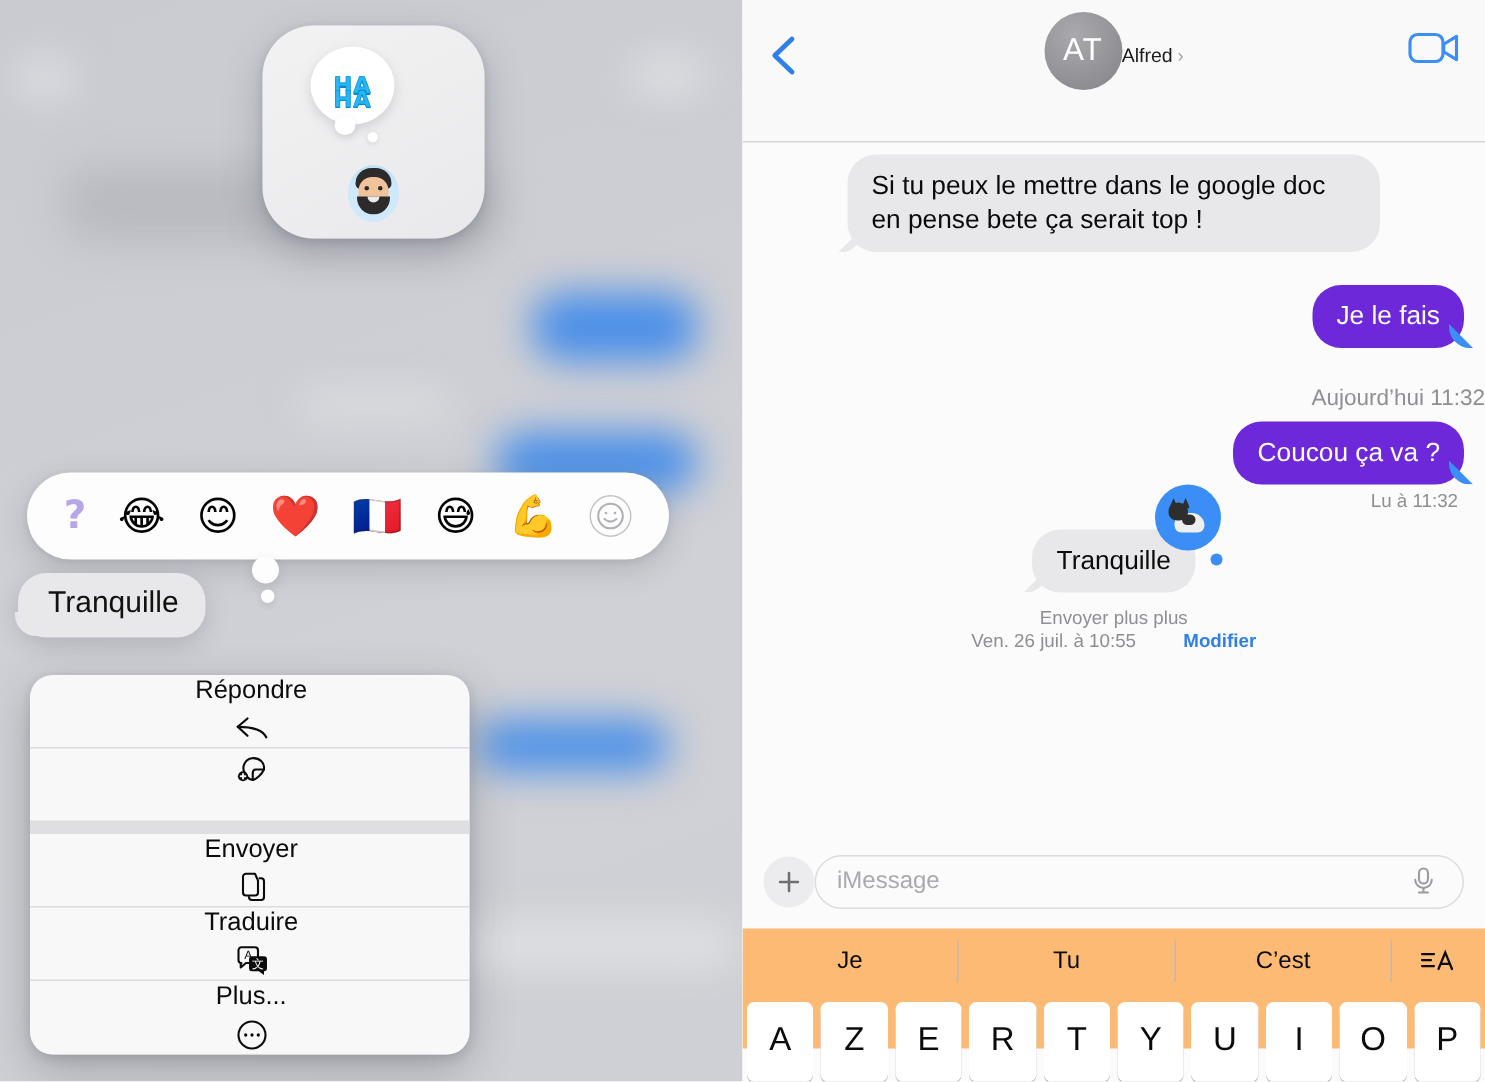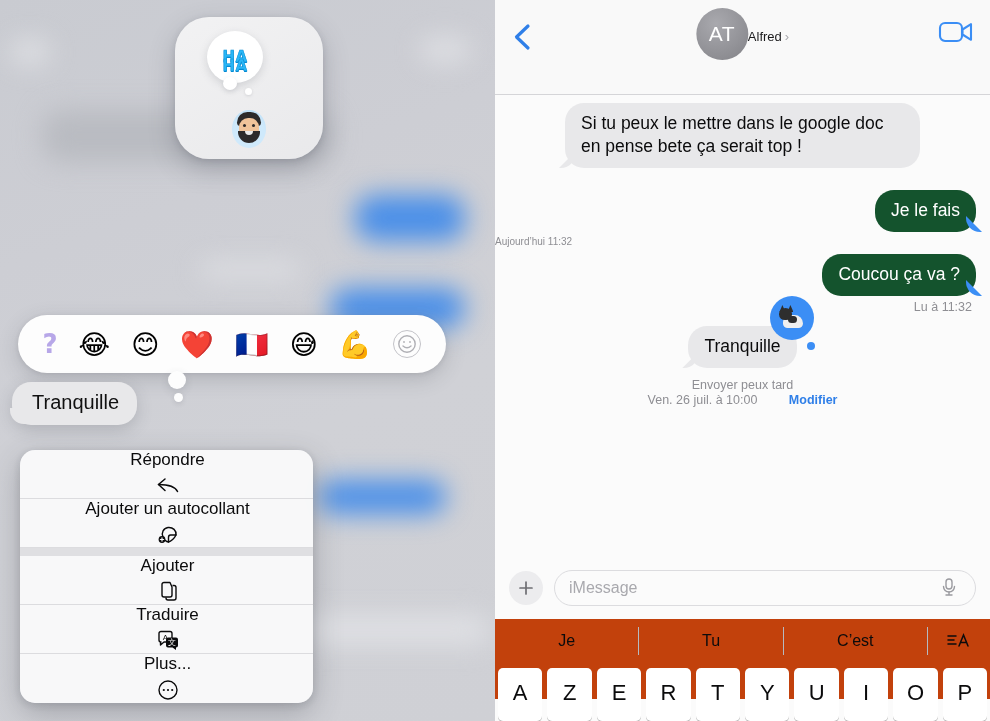--- a/index.html
+++ b/index.html
@@ -148,32 +148,32 @@
 
   #messages { position:relative; height: 462px; padding: 8px 0 0 0; }
   .msg-row { display:flex; padding: 0 14px; margin-bottom: 4px; }
   .msg-row.in  { justify-content: center; }
   .msg-row.out { justify-content: flex-end; }
   .bubble {
     position:relative; max-width: 355px; font-size: 17.5px; line-height: 23px;
     padding: 9px 16px 10px 16px; border-radius: 19px;
   }
   .bubble.in  { background:#e8e8ea; color:#0b0b0c; }
-  .bubble.out { background:#14532d; color:#fff; }
+  .bubble.out { background:#6d28d9; color:#fff; }
   .bubble.in::after {
     content:""; position:absolute; left:-6px; bottom:0; width:16px; height:16px;
     background:#e8e8ea; border-bottom-right-radius: 14px;
     clip-path: polygon(100% 0, 100% 100%, 0 100%);
   }
   .bubble.out::after {
     content:""; position:absolute; right:-6px; bottom:0; width:16px; height:16px;
     background:#3b8ef5; border-bottom-left-radius: 14px;
     clip-path: polygon(0 0, 100% 100%, 0 100%);
   }
-  .timestamp { text-align:left; font-size: 10px; color:#8e8e93; margin: 4px 0 7px 0; }
+  .timestamp { text-align:right; font-size: 15px; color:#8e8e93; margin: 25px 0 7px 0; }
   .readreceipt { text-align:right; font-size: 12.5px; color:#8e8e93; padding-right: 18px; margin: 3px 0 12px 0; }
 
   
   .sticker-wrap { position:relative; }
   #cat-sticker {
     position:absolute; left: 82px; top: -30px;
     width: 44px; height: 44px; border-radius:50%;
     background:#3b8ef5; display:flex; align-items:center; justify-content:center;
     z-index: 5;
   }
@@ -196,39 +196,39 @@
   #scheduled-bubble {
     margin: 6px 0 0 auto; max-width: 372px;
     border: 1.4px dashed #8fb9e8; border-radius: 19px;
     color:#2f7fe8; font-size: 17.5px; line-height: 23px;
     padding: 10px 16px 11px 16px; position:relative;
   }
 
   
   #input-bar {
     position:relative; height: 62px; display:flex; align-items:center;
-    padding: 0 14px; gap: 11px; background:#fbfbfb;
+    padding: 0 14px; background:#fbfbfb;
   }
   #plus-btn {
     width: 34px; height: 34px; border-radius:50%; background:#ececee;
     display:flex; align-items:center; justify-content:center; cursor:pointer; flex:0 0 auto;
   }
   #imessage-field {
     flex:1; height: 36px; border:1px solid #dcdcdf; border-radius: 18px;
     display:flex; align-items:center; padding: 0 14px; background:#fbfbfb;
   }
   #imessage-input {
     flex:1; border:none; outline:none; background:transparent;
     font-family:"Liberation Sans", sans-serif; font-size: 16px; color:#0b0b0c;
   }
   #imessage-input::placeholder { color:#a9a9ae; }
   #mic-icon { width: 20px; height: 22px; flex:0 0 auto; }
 
   
-  #keyboard { position:relative; height: 80px; background:#c2410c; }
+  #keyboard { position:relative; height: 80px; background:#fdba74; }
   #predict-row { height: 44px; display:flex; align-items:center; }
   .predict-cell {
     flex:1; text-align:center; font-size: 16px; color:#0b0b0c;
     border-right: 1px solid #b6b9c0; height: 28px; line-height: 28px; cursor:pointer;
   }
   .predict-cell:last-child { border-right:none; flex: 0 0 62px; }
   #format-icon { display:flex; align-items:center; justify-content:center; }
   #key-row { display:flex; gap: 5px; padding: 5px 3px 0 3px; }
   .key {
     flex:1; height: 53px; background:#fff; border-radius: 5px;
@@ -299,33 +299,32 @@
       <div class="ctx-item">
         <span>Répondre</span>
         <span class="ctx-icon">
           <svg width="24" height="20" viewBox="0 0 24 20" fill="none" stroke="#0b0b0c" stroke-width="1.5" stroke-linecap="round" stroke-linejoin="round">
             <path d="M9 4 L2.5 9.5 L9 15.5"></path>
             <path d="M2.5 9.5 C12 9.5 19 11 21.5 16.5"></path>
           </svg>
         </span>
       </div>
       <div class="ctx-item">
-        <span>Ajouter un autocollant</span>
         <span class="ctx-icon">
           <svg width="24" height="22" viewBox="0 0 24 22" fill="none" stroke="#0b0b0c" stroke-width="1.4" stroke-linecap="round" stroke-linejoin="round">
             <path d="M7 14 C5 10 7.5 5 12 4.5 C17 4 20.5 7.5 20 12 L14.5 12 C13 12 12.5 13 12.5 14.5 L12.5 19 C9.5 18.6 8 16.5 7 14 Z"></path>
             <path d="M12.5 19 C15 18.5 18.5 15.2 20 12"></path>
             <circle cx="6" cy="16.5" r="3.4" fill="#0b0b0c" stroke="none"></circle>
             <path d="M6 14.9 L6 18.1 M4.4 16.5 L7.6 16.5" stroke="#f9f9fa" stroke-width="1.2"></path>
           </svg>
         </span>
       </div>
       <div class="ctx-sep"></div>
       <div class="ctx-item">
-        <span>Ajouter</span>
+        <span>Envoyer</span>
         <span class="ctx-icon">
           <svg width="22" height="22" viewBox="0 0 22 22" fill="none" stroke="#0b0b0c" stroke-width="1.4" stroke-linejoin="round">
             <path d="M13 2.5 H7 A2 2 0 0 0 5 4.5 V15 A2 2 0 0 0 7 17 H13 A2 2 0 0 0 15 15 V7 Z"></path>
             <path d="M15.5 5.5 H17 A2 2 0 0 1 19 7.5 V18 A2 2 0 0 1 17 20 H11 A2 2 0 0 1 9 18 V17.5"></path>
           </svg>
         </span>
       </div>
       <div class="ctx-item">
         <span>Traduire</span>
         <span class="ctx-icon">
@@ -414,23 +413,23 @@
               <div class="cat-body"></div>
               <div class="cat-patch"></div>
               <div class="cat-head"></div>
             </div>
           </div>
           <div id="cat-sticker-dot"></div>
         </div>
       </div>
 
       <div id="scheduled-block">
-        <div id="scheduled-label">Envoyer peux tard</div>
+        <div id="scheduled-label">Envoyer plus plus</div>
         <div id="scheduled-sub">
-          <span>Ven. 26 juil. à 10:00</span>
+          <span>Ven. 26 juil. à 10:55</span>
           <span id="scheduled-edit">Modifier</span>
         </div>
       </div>
     </div>
 
     <div id="input-bar">
       <div id="plus-btn">
         <svg width="18" height="18" viewBox="0 0 18 18" stroke="#6e6e73" stroke-width="1.7" stroke-linecap="round">
           <path d="M9 3 V15 M3 9 H15"></path>
         </svg>

